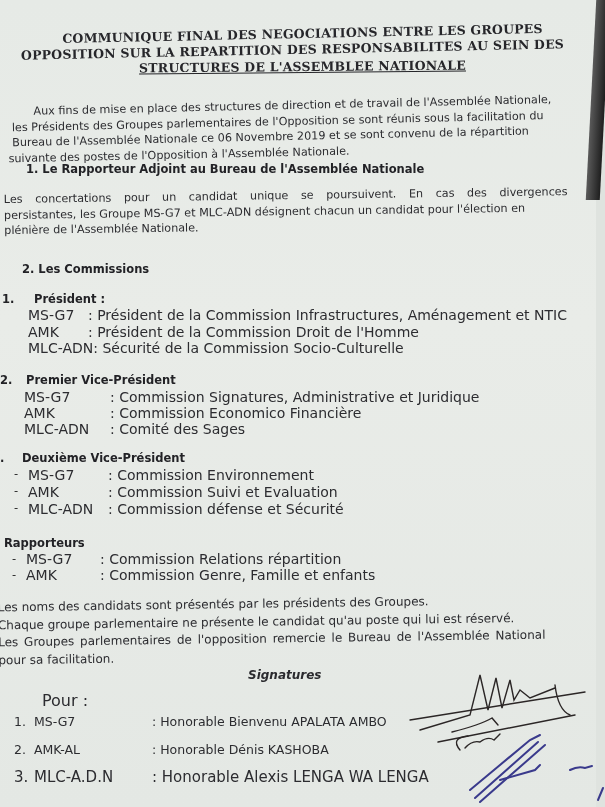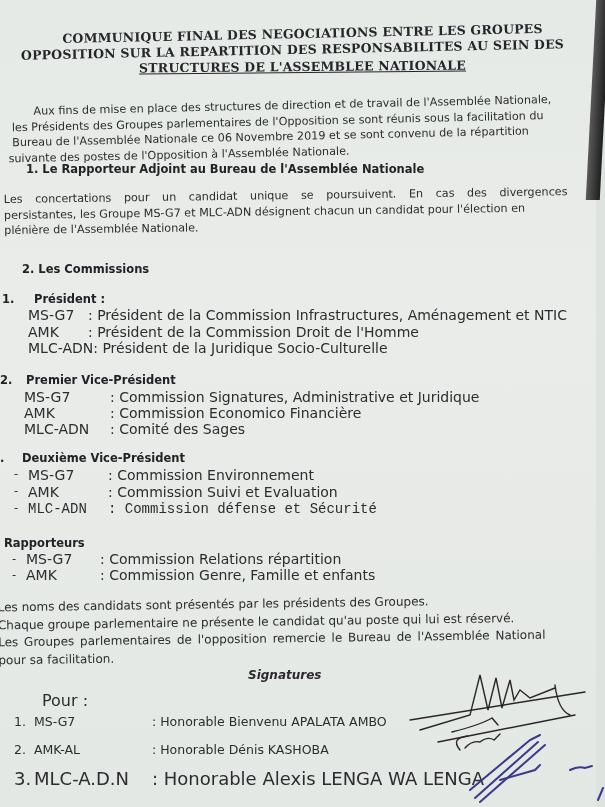--- a/index.html
+++ b/index.html
@@ -62,57 +62,57 @@
   <div>persistantes, les Groupe MS-G7 et MLC-ADN désignent chacun un candidat pour l'élection en</div>
   <div>plénière de l'Assemblée Nationale.</div>
 </div>
 
 <div class="sec" style="left:22px;top:262px;">2.  Les Commissions</div>
 
 <div class="sub" style="left:2px;top:292px;">1.</div>
 <div class="sub" style="left:34px;top:292px;text-align:right;">Président :</div>
 <div class="row" style="left:28px;top:307px;"><span class="grp" style="width:60px">MS-G7</span><span>: Président de la Commission  Infrastructures, Aménagement et NTIC</span></div>
 <div class="row" style="left:28px;top:324px;"><span class="grp" style="width:60px">AMK</span><span>: Président de la Commission Droit de l'Homme</span></div>
-<div class="row" style="left:28px;top:340px;"><span class="grp">MLC-ADN</span><span>: Président de la Juridique Socio-Culturelle</span></div>
+<div class="row" style="left:28px;top:340px;"><span class="grp">MLC-ADN</span><span>: Sécurité de la Commission Socio-Culturelle</span></div>
 
 <div class="sub" style="left:0px;top:373px;">2.</div>
 <div class="sub" style="left:26px;top:373px;">Premier Vice-Président</div>
 <div class="row" style="left:24px;top:389px;"><span class="grp" style="width:86px">MS-G7</span><span>: Commission Signatures, Administrative et Juridique</span></div>
 <div class="row" style="left:24px;top:405px;"><span class="grp" style="width:86px">AMK</span><span>: Commission Economico Financière</span></div>
 <div class="row" style="left:24px;top:421px;"><span class="grp" style="width:86px">MLC-ADN</span><span>: Comité des Sages</span></div>
 
 <div class="sub" style="left:0px;top:451px;">.</div>
 <div class="sub" style="left:22px;top:451px;">Deuxième Vice-Président</div>
 <div class="dash" style="left:14px;top:467px;">-</div>
 <div class="row" style="left:28px;top:467px;"><span class="grp" style="width:80px">MS-G7</span><span>: Commission Environnement</span></div>
 <div class="dash" style="left:14px;top:484px;">-</div>
 <div class="row" style="left:28px;top:484px;"><span class="grp" style="width:80px">AMK</span><span>: Commission Suivi et Evaluation</span></div>
 <div class="dash" style="left:14px;top:501px;">-</div>
-<div class="row" style="left:28px;top:501px;font-family:Liberation Mono, monospace;"><span class="grp" style="width:80px">MLC-ADN</span><span>: Commission défense et Sécurité</span></div>
+<div class="row" style="left:28px;top:501px;"><span class="grp" style="width:80px">MLC-ADN</span><span>: Commission défense et Sécurité</span></div>
 
 <div class="sub" style="left:4px;top:536px;">Rapporteurs</div>
 <div class="dash" style="left:12px;top:552px;">-</div>
 <div class="row" style="left:26px;top:551px;"><span class="grp" style="width:74px">MS-G7</span><span>: Commission Relations répartition</span></div>
 <div class="dash" style="left:12px;top:568px;">-</div>
 <div class="row" style="left:26px;top:567px;"><span class="grp" style="width:74px">AMK</span><span>: Commission Genre, Famille et enfants</span></div>
 
 <div class="para" style="left:-2px;top:595px;width:620px;font-size:12px;line-height:17.5px;transform:rotate(-0.8deg);">
   <div>Les noms des candidats sont présentés par les présidents des Groupes.</div>
   <div>Chaque groupe parlementaire ne présente le candidat qu'au poste qui lui est réservé.</div>
   <div style="word-spacing:2px">Les Groupes parlementaires de l'opposition remercie le Bureau de l'Assemblée National</div>
   <div>pour sa facilitation.</div>
 </div>
 
 <div class="sigtitle">Signatures</div>
 
 <div class="row" style="left:42px;top:691px;font-size:16px;">Pour :</div>
 
 <div class="row" style="left:14px;top:714px;font-size:12.5px;"><span class="grp" style="width:20px">1.</span><span class="grp" style="width:118px">MS-G7</span><span>: Honorable Bienvenu APALATA AMBO</span></div>
 <div class="row" style="left:14px;top:742px;font-size:12.5px;"><span class="grp" style="width:20px">2.</span><span class="grp" style="width:118px">AMK-AL</span><span>: Honorable Dénis KASHOBA</span></div>
-<div class="row" style="left:14px;top:768px;font-size:18px;"><span class="grp" style="width:20px">3.</span><span class="grp" style="width:118px">MLC-A.D.N</span><span>: Honorable Alexis LENGA WA LENGA</span></div>
+<div class="row" style="left:14px;top:768px;font-size:15px;"><span class="grp" style="width:20px">3.</span><span class="grp" style="width:118px">MLC-A.D.N</span><span>: Honorable Alexis LENGA WA LENGA</span></div>
 
 <svg class="sig" style="left:380px;top:670px;" width="225" height="137" viewBox="0 0 225 137">
   <g fill="none" stroke="#2b2626" stroke-width="1.4" stroke-linecap="round">
     <path d="M40 60 L90 45 L100 5 L108 40 L116 8 L122 38 L130 10 L134 30 L140 20 L150 28 L175 18"></path>
     <path d="M175 15 Q178 40 190 45"></path>
     <path d="M30 50 L205 22"></path>
     <path d="M58 72 L195 45"></path>
     <path d="M72 62 Q100 55 112 48 L118 55"></path>
     <path d="M85 78 Q92 70 100 72 Q108 66 114 70 L120 64"></path>
     <path d="M80 80 Q70 68 88 66"></path>

